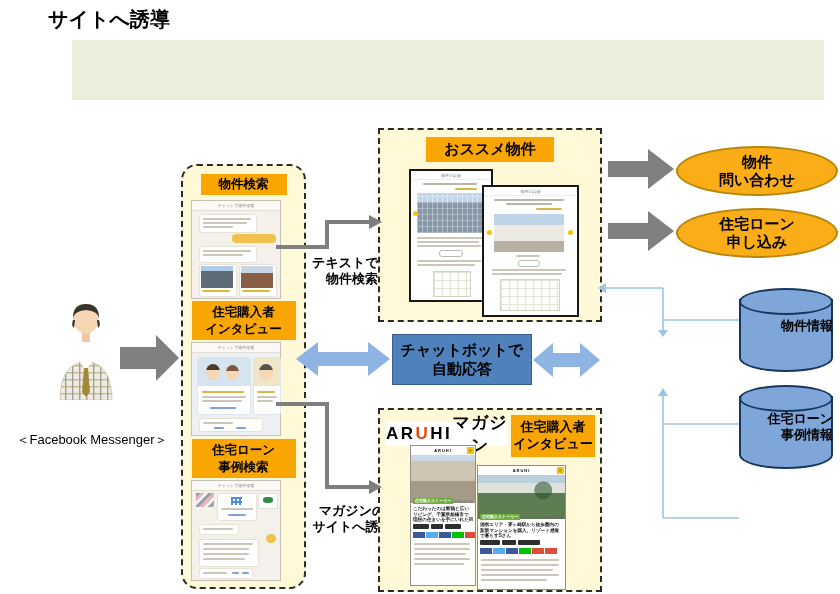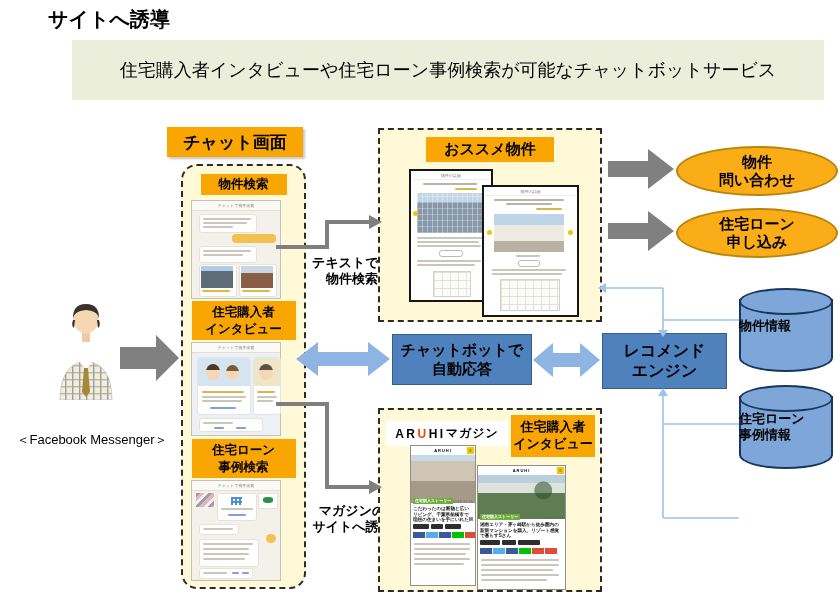--- a/index.html
+++ b/index.html
@@ -66,35 +66,34 @@
   .soc i{display:block;width:12px;height:6px;}
   
   .bluebox{background:#4F81BD;border:1.5px solid #385D8A;font-weight:bold;font-size:15px;line-height:1.25;color:#000;}
   
   .oellipse{border-radius:50%;background:#FBAD18;border:2px solid #B8860B;font-weight:bold;font-size:15px;line-height:1.2;}
   
   .cyl{position:absolute;width:94px;}
   .cyl .body{position:absolute;left:0;right:0;top:11px;bottom:0;background:#7EA6D8;border:2px solid #17375E;
              border-top:none;border-radius:0 0 47px 47px / 0 0 14px 14px;}
   .cyl .top{position:absolute;left:0;right:0;top:0;height:23px;background:#7EA6D8;border:2px solid #17375E;border-radius:50%;}
-  .cyl .lab{position:absolute;left:0;right:0;top:30px;text-align:left;font-weight:bold;font-size:13px;line-height:1.25;}
+  .cyl .lab{position:absolute;left:0;right:0;top:30px;text-align:right;font-weight:bold;font-size:13px;line-height:1.25;}
   svg.overlay{position:absolute;left:0;top:0;z-index:6;pointer-events:none;}
   .z2{z-index:2;}
-  .logoA{background:#fff;font-weight:bold;font-size:12px;letter-spacing:2.5px;}
+  .logoA{background:#fff;font-weight:bold;font-size:17px;letter-spacing:2.5px;}
   .logoA .u{color:#E8490F;}
 </style>
 </head>
 <body>
 
 <div id="canvas">
 
   <div class="abs page-title">サイトへ誘導</div>
   <div class="abs banner ctr">
     <div>
-      <div>住宅購入者インタビューや住宅ローン事例検索が可能なチャットボットサービス</div>
     </div>
   </div>
 
   <div class="abs z2" style="left:56px;top:300px;width:60px;height:100px;">
     <svg width="60" height="100" viewBox="0 0 60 100">
       <defs>
         <pattern id="plaid" width="7" height="7" patternUnits="userSpaceOnUse">
           <rect width="7" height="7" fill="#F1ECE1"></rect>
           <rect x="0" y="2" width="7" height="1.4" fill="#C9B689"></rect>
           <rect x="2" y="0" width="1.4" height="7" fill="#9AA0A8"></rect>
@@ -105,21 +104,20 @@
       <polygon points="28,68 32,68 34,92 30,97 26,92" fill="#A3893C"></polygon>
       <rect x="26" y="32" width="8" height="10" fill="#EFC9A2"></rect>
       <ellipse cx="30" cy="20" rx="12.5" ry="13.5" fill="#F6D7B4"></ellipse>
       <path d="M17,20 Q16,4 30,4 Q44,4 43,20 Q43,11 30,10 Q17,11 17,20 Z" fill="#3A332C"></path>
       <path d="M17,20 Q15,26 18,28 L19,20 Z" fill="#3A332C"></path>
       <path d="M43,20 Q45,26 42,28 L41,20 Z" fill="#3A332C"></path>
     </svg>
   </div>
   <div class="abs ctr" style="left:8px;top:432px;width:168px;height:16px;font-size:13px;">＜Facebook Messenger＞</div>
 
-  <div class="abs ctr olabel chat-title z2">チャット画面</div>
   <div class="abs dpanel chat-panel z2">
 
     <div class="abs ctr olabel flat seclabel" style="top:8px;width:86px;height:21px;">物件検索</div>
 
     <div class="phone" style="top:34px;height:97px;">
       <div class="phead">チャットで物件検索</div>
       <div class="bub" style="left:7px;top:13px;width:56px;height:17px;">
         <div class="ln" style="left:3px;top:3px;width:48px;"></div>
         <div class="ln" style="left:3px;top:7px;width:44px;"></div>
         <div class="ln" style="left:3px;top:11px;width:30px;"></div>
@@ -291,22 +289,20 @@
       <div class="ln" style="left:3px;top:93px;width:78px;"></div>
       <div class="ln" style="left:3px;top:98px;width:78px;"></div>
       <div class="ln" style="left:3px;top:103px;width:72px;"></div>
       <div class="ln" style="left:3px;top:108px;width:78px;"></div>
       <div class="ln" style="left:3px;top:113px;width:66px;"></div>
     </div>
   </div>
 
   <div class="abs ctr bluebox prel z2" style="left:392px;top:334px;width:138px;height:49px;">チャットボットで
 自動応答</div>
-  <div class="abs ctr bluebox prel z2" style="left:602px;top:333px;width:123px;height:54px;font-size:16px;">レコメンド
-エンジン</div>
 
   <div class="abs ctr oellipse prel z2" style="left:676px;top:146px;width:158px;height:46px;">物件
 問い合わせ</div>
   <div class="abs ctr oellipse prel z2" style="left:676px;top:208px;width:158px;height:46px;">住宅ローン
 申し込み</div>
 
   <div class="cyl z2" style="left:739px;top:288px;height:84px;">
     <div class="body"></div>
       <div class="top"></div>
     <div class="lab prel">物件情報</div>

